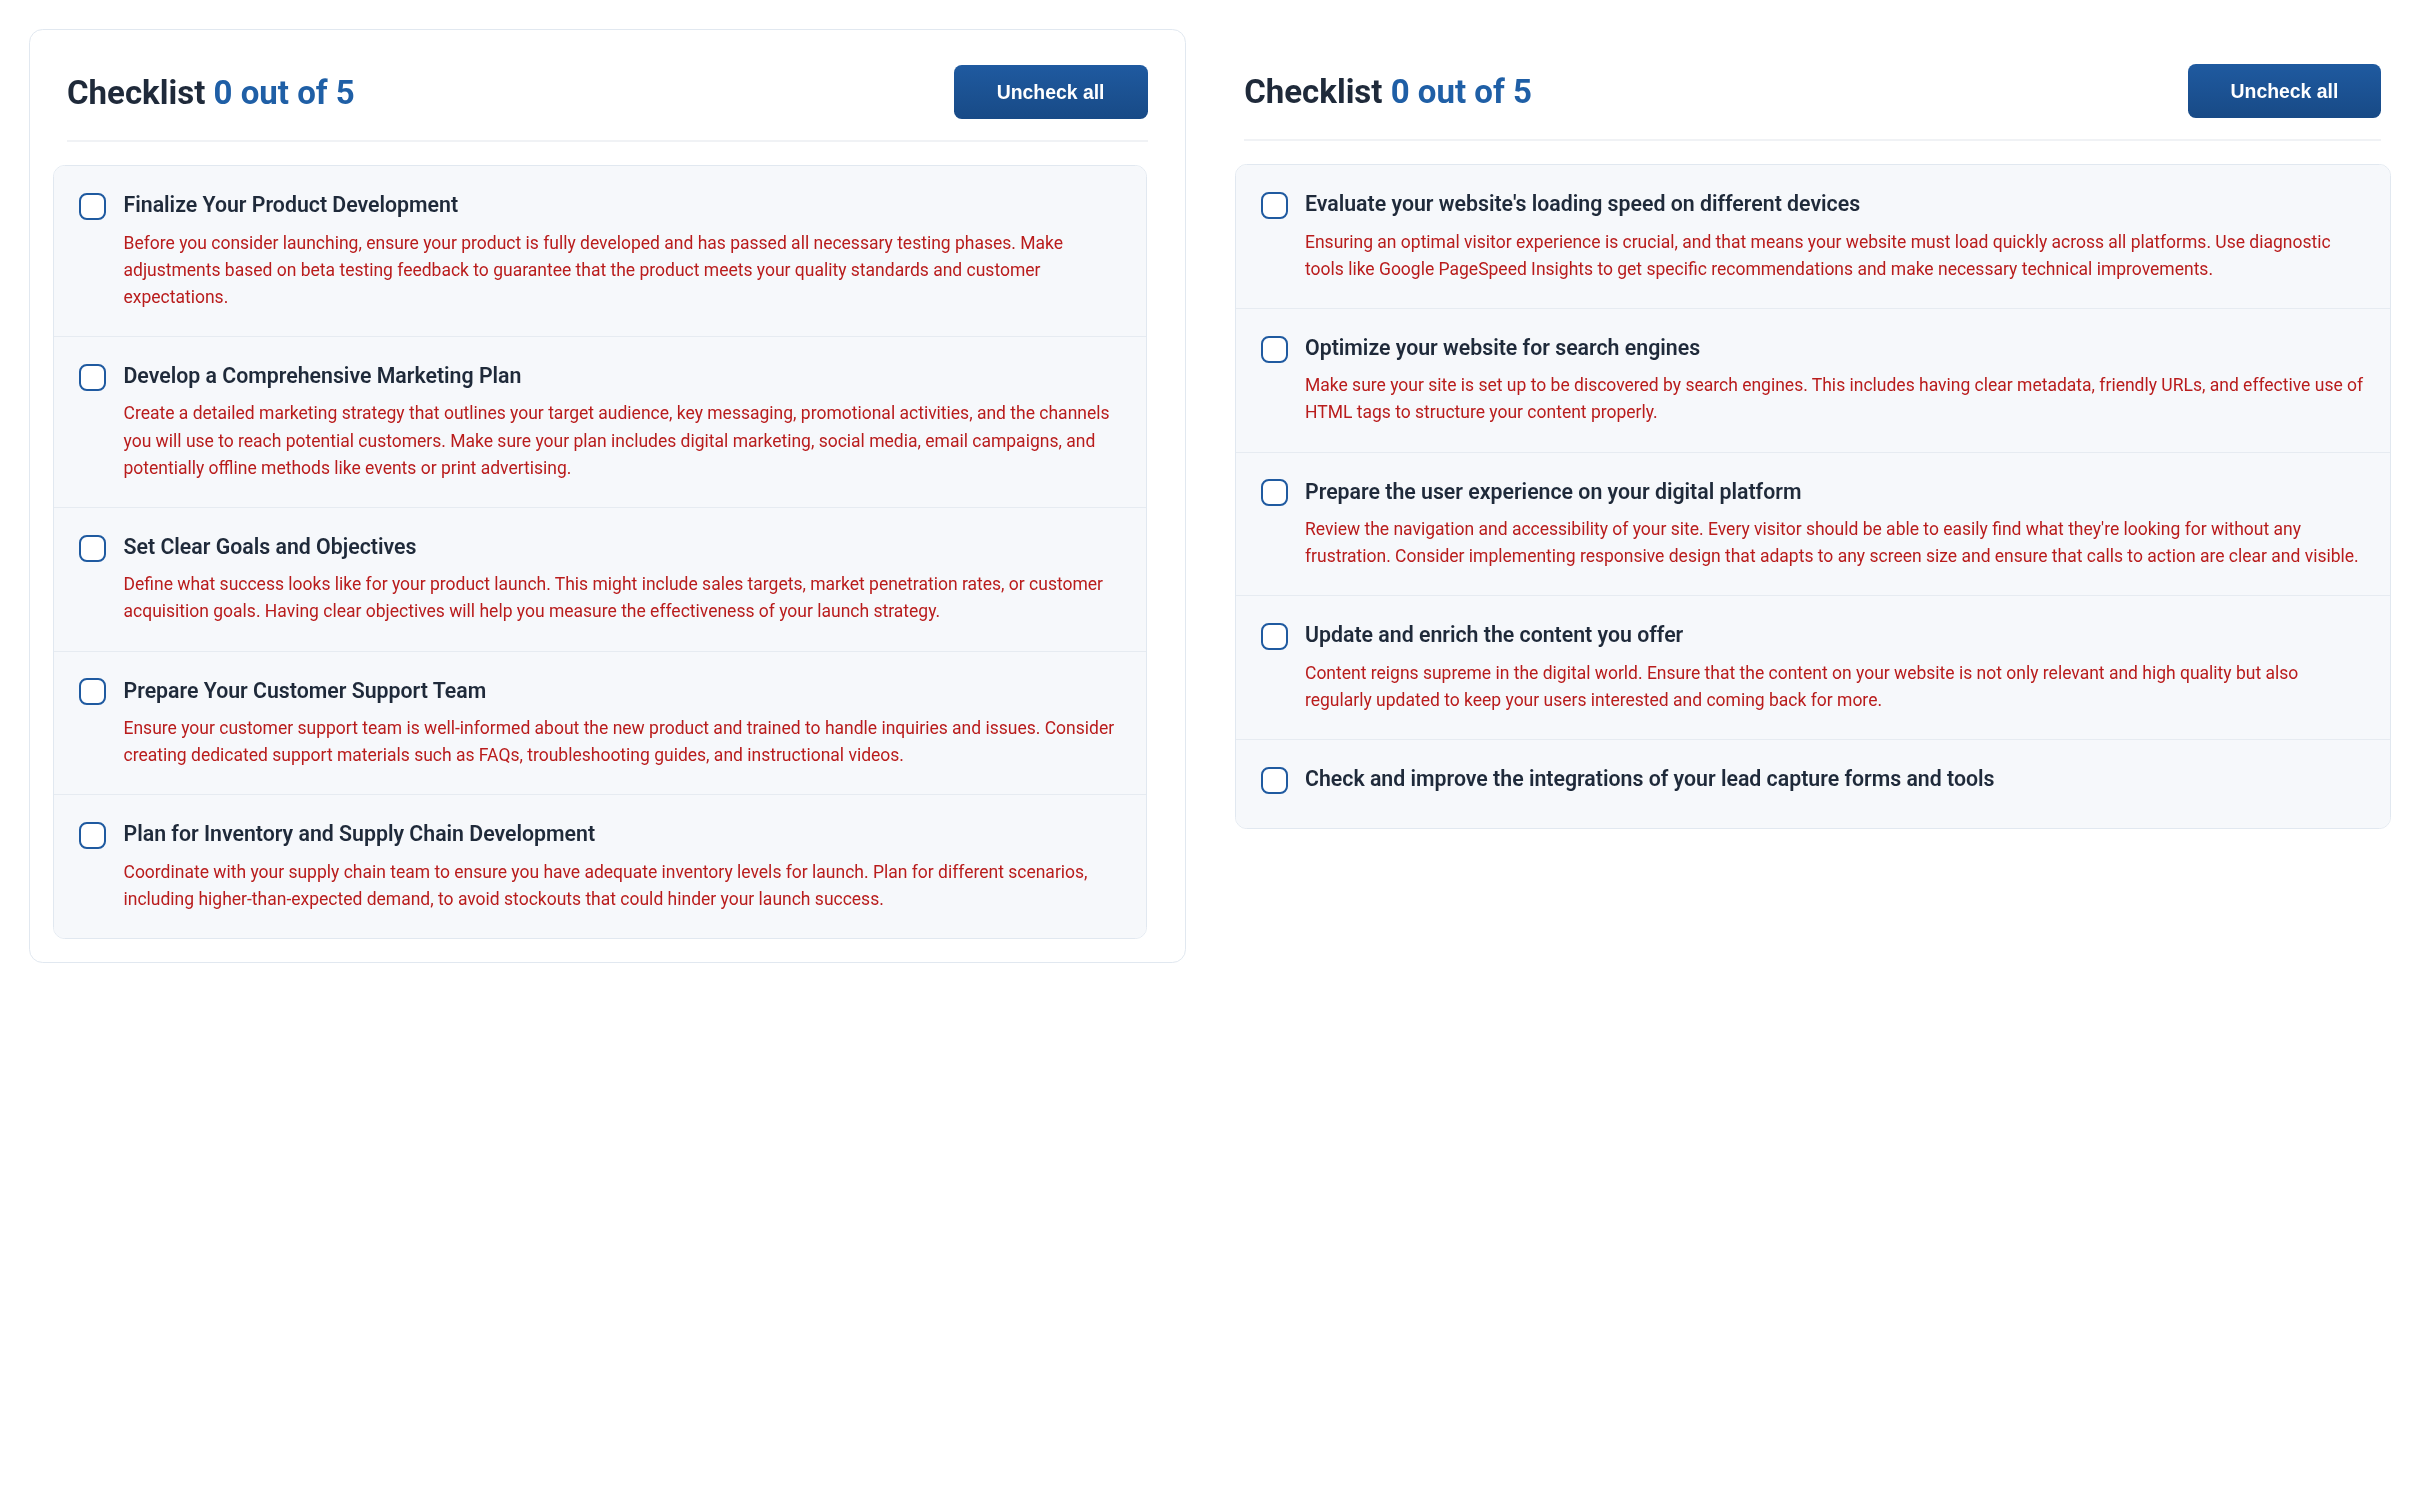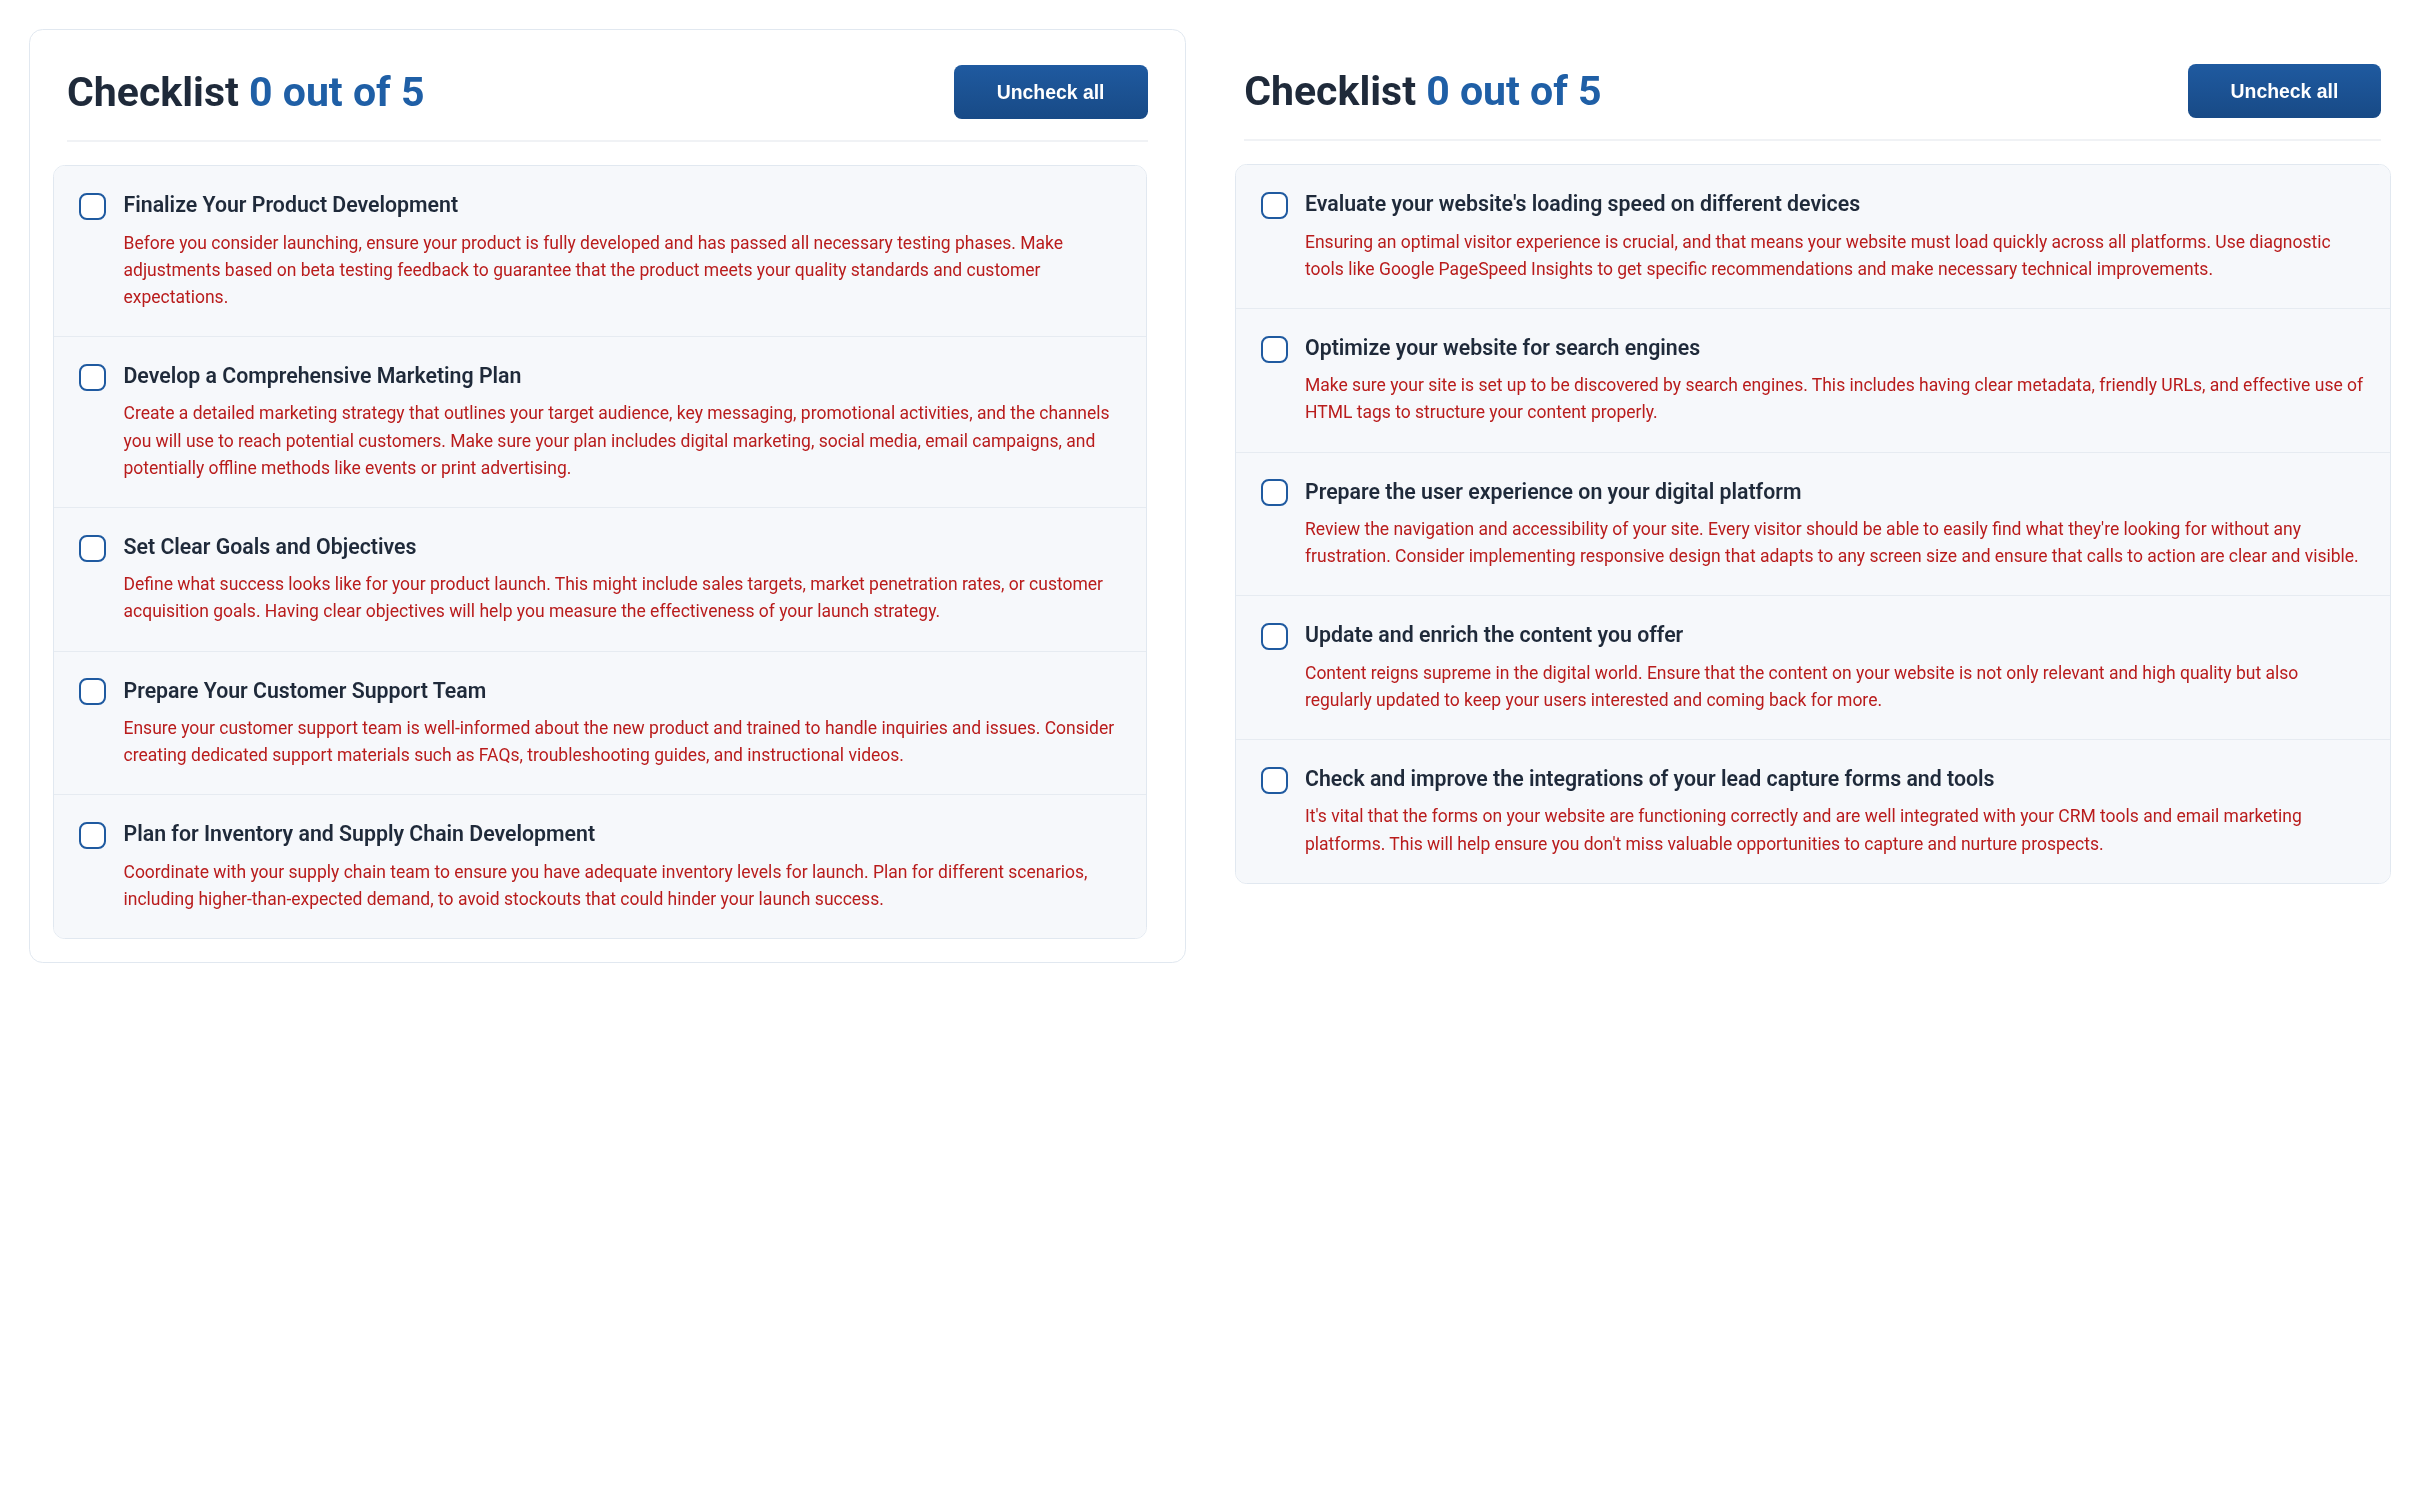--- a/index.html
+++ b/index.html
@@ -30,21 +30,21 @@
     .card-header {
       display: flex;
       justify-content: space-between;
       align-items: center;
       padding: 35px 37px 21.3px 37px;
     }
     .no-card .card-header {
       padding: 35px 9.7px 21.3px 9.7px;
     }
     .header-title {
-      font-size: 41px;
+      font-size: 33px;
       font-weight: 700;
       color: #1f2a3a;
     }
     .header-count {
       color: #1f5fa6;
       font-weight: 700;
     }
     .uncheck-btn {
       background: #1c4f8f;
       background: linear-gradient(to bottom, #1f5aa0, #184a86);
@@ -220,21 +220,20 @@
             <div class="item-body">
               <div class="item-title">Update and enrich the content you offer</div>
               <div class="item-desc">Content reigns supreme in the digital world. Ensure that the content on your website is not only relevant and high quality but also regularly updated to keep your users interested and coming back for more.</div>
             </div>
           </div>
 
           <div class="item">
             <div class="checkbox"></div>
             <div class="item-body">
               <div class="item-title">Check and improve the integrations of your lead capture forms and tools</div>
-              <div class="item-desc">It's vital that the forms on your website are functioning correctly and are well integrated with your CRM tools and email marketing platforms. This will help ensure you don't miss valuable opportunities to capture and nurture prospects.</div>
             </div>
           </div>
 
         </div>
       </div>
     </div>
   </div>
 
 </div>
 

